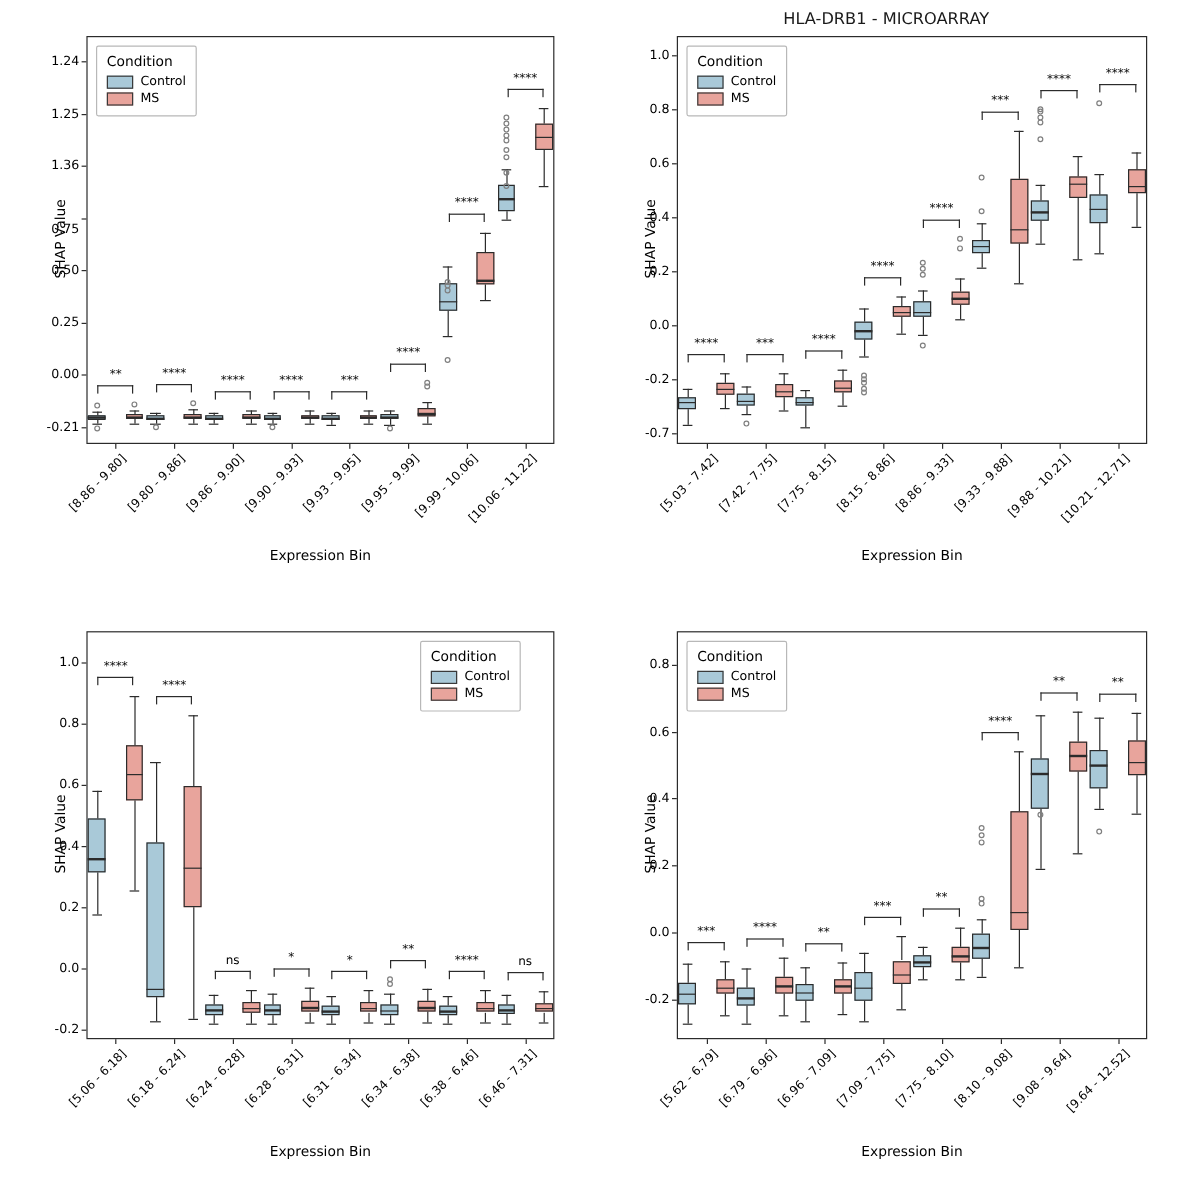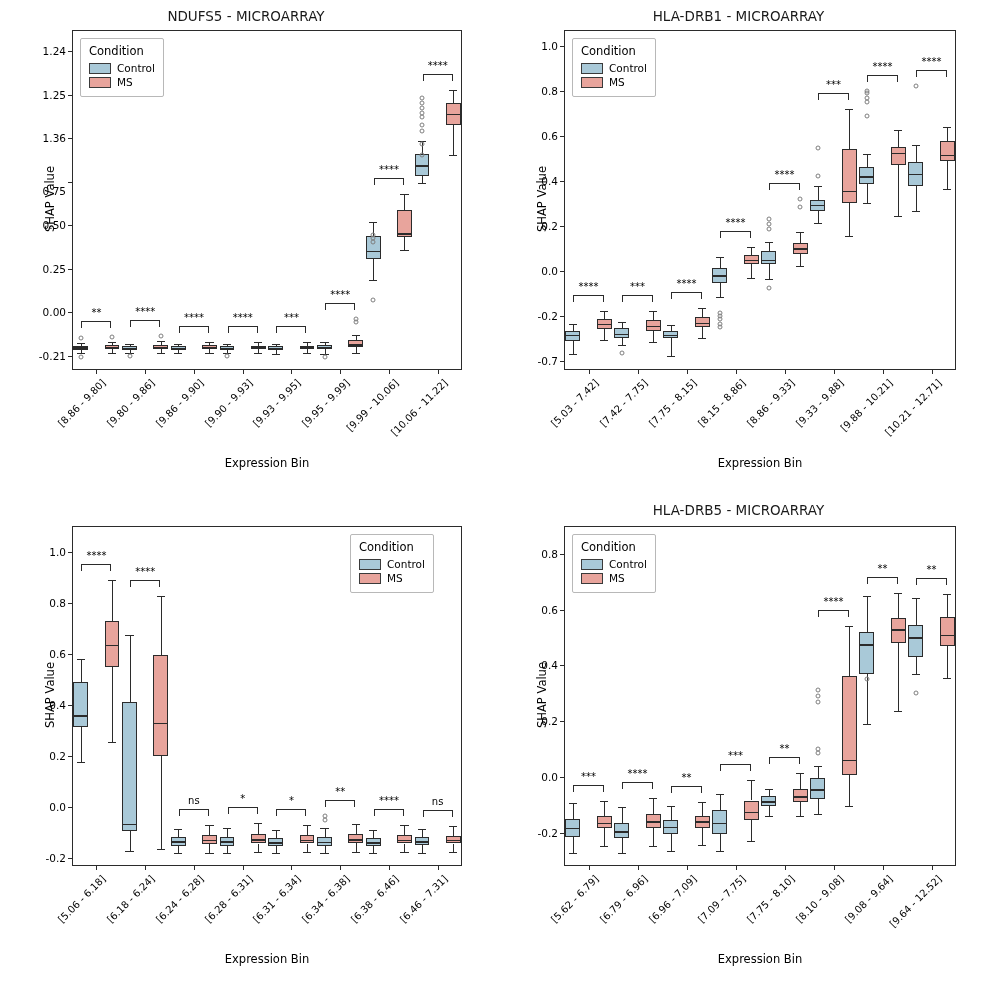--- a/index.html
+++ b/index.html
@@ -27,21 +27,20 @@
   .sigbar .hline{position:absolute;left:0;right:0;top:0;height:1px;background:#2b2b2b;}
   .sigbar .vl{position:absolute;left:0;top:0;width:1px;background:#2b2b2b;}
   .sigbar .vr{position:absolute;right:0;top:0;width:1px;background:#2b2b2b;}
   .siglbl{position:absolute;font-size:10px;text-align:center;white-space:nowrap;transform:translateX(-50%);}
 </style>
 </head>
 <body>
 
 <div id="grid">
   <div class="panel" id="p0">
-    <div class="title">NDUFS5 - MICROARRAY</div>
   <div class="plotbox" style="left: 72px; top: 30px; width: 390px; height: 340px;"></div>
       <div class="ylabel" style="left: 10px; top: 192px; width: 80px; text-align: center; transform: rotate(-90deg);">SHAP Value</div>
       <div class="ytickmark" style="left: 68px; top: 356.051px;"></div>
       <div class="ytick" style="left: 24px; top: 356.051px; width: 42px;">-0.21</div>
       <div class="ytickmark" style="left: 68px; top: 312.462px;"></div>
       <div class="ytick" style="left: 24px; top: 312.462px; width: 42px;">0.00</div>
       <div class="ytickmark" style="left: 68px; top: 268.872px;"></div>
       <div class="ytick" style="left: 24px; top: 268.872px; width: 42px;">0.25</div>
       <div class="ytickmark" style="left: 68px; top: 225.282px;"></div>
       <div class="ytick" style="left: 24px; top: 225.282px; width: 42px;">0.50</div>
@@ -647,21 +646,20 @@
           <span class="lgswatch" style="background: rgb(169, 201, 216);"></span>
           <span>Control</span>
         </div>
         <div class="lgrow">
           <span class="lgswatch" style="background: rgb(232, 164, 156);"></span>
           <span>MS</span>
         </div>
       </div>
     </div>
   <div class="panel" id="p3">
-    <div class="title">HLA-DRB5 - MICROARRAY</div>
   <div class="plotbox" style="left: 72px; top: 32px; width: 392px; height: 340px;"></div>
       <div class="ylabel" style="left: 10px; top: 194px; width: 80px; text-align: center; transform: rotate(-90deg);">SHAP Value</div>
       <div class="ytickmark" style="left: 68px; top: 338.557px;"></div>
       <div class="ytick" style="left: 24px; top: 338.557px; width: 42px;">-0.2</div>
       <div class="ytickmark" style="left: 68px; top: 282.82px;"></div>
       <div class="ytick" style="left: 24px; top: 282.82px; width: 42px;">0.0</div>
       <div class="ytickmark" style="left: 68px; top: 227.082px;"></div>
       <div class="ytick" style="left: 24px; top: 227.082px; width: 42px;">0.2</div>
       <div class="ytickmark" style="left: 68px; top: 171.344px;"></div>
       <div class="ytick" style="left: 24px; top: 171.344px; width: 42px;">0.4</div>

